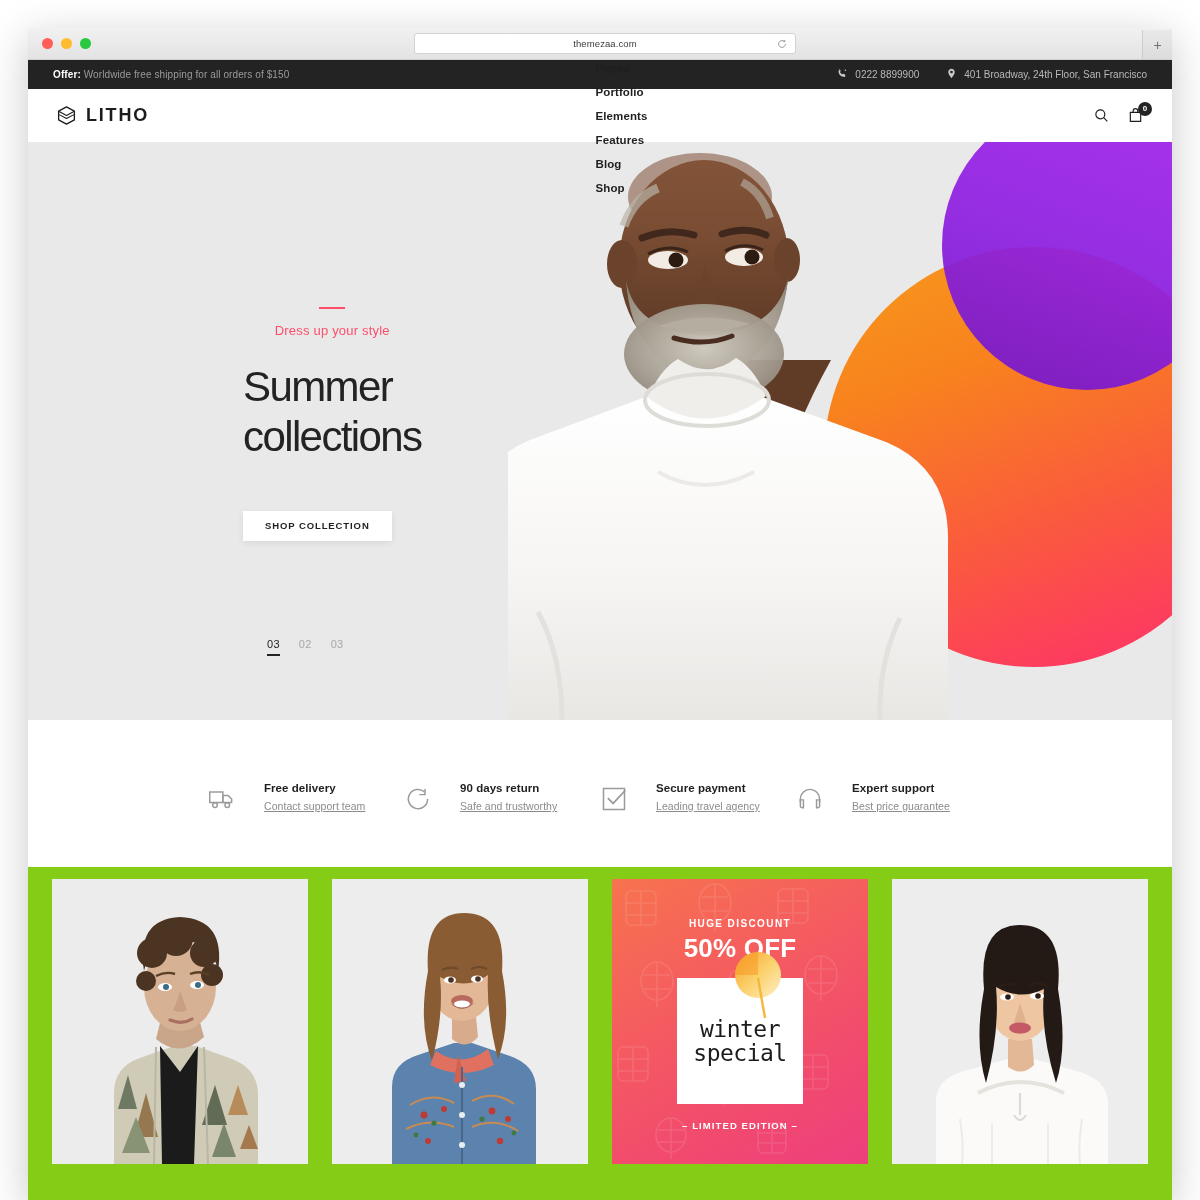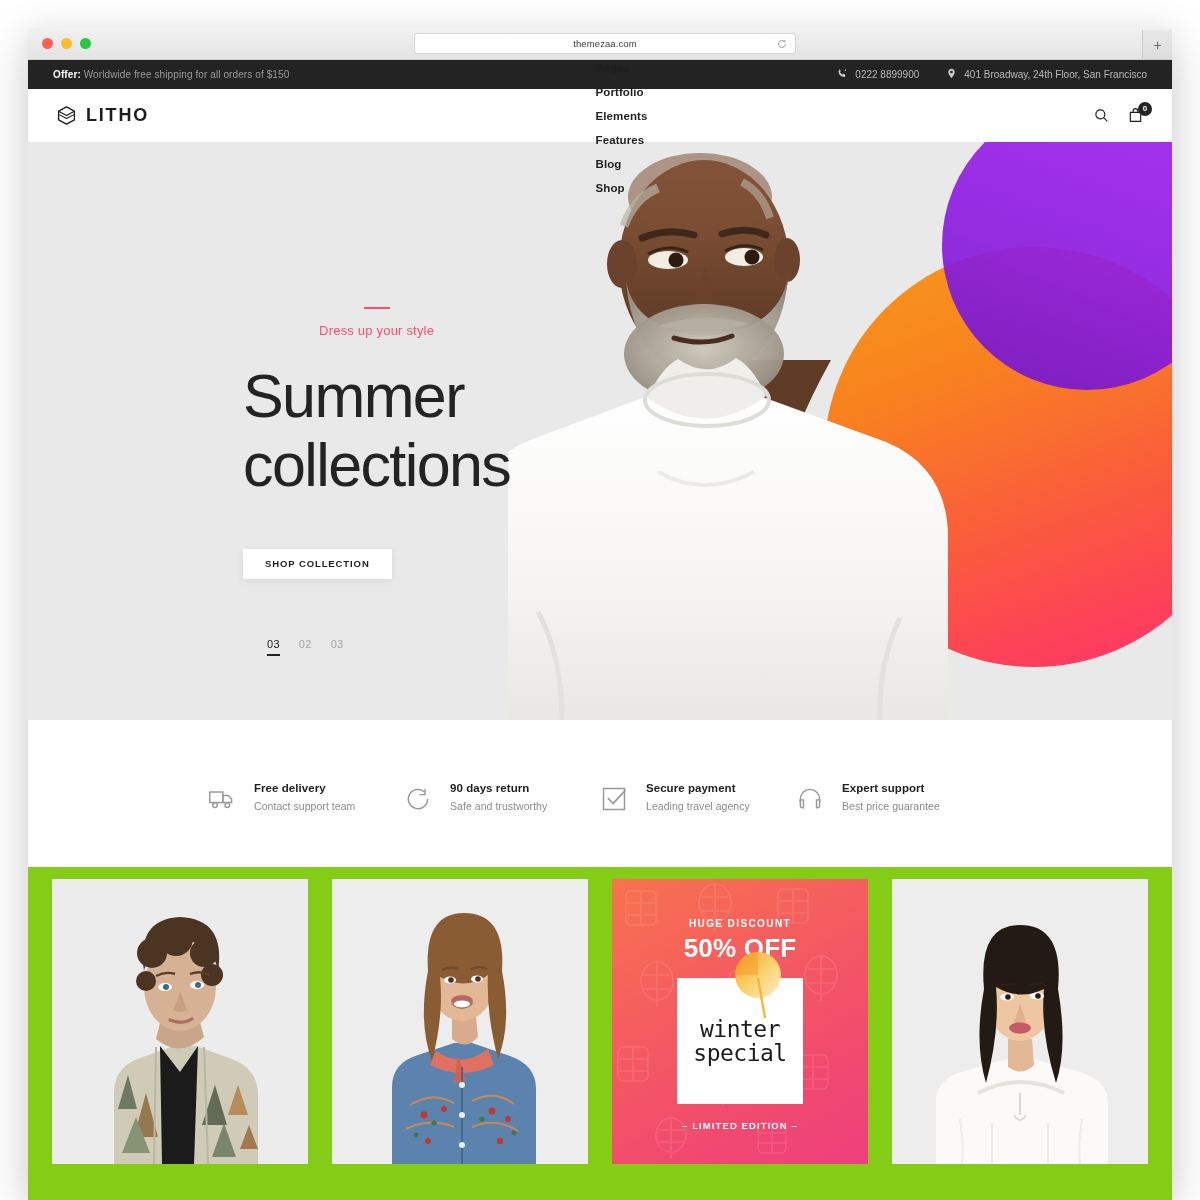--- a/index.html
+++ b/index.html
@@ -102,21 +102,21 @@
     position:absolute; left:480px; top:0; width:630px; height:578px;
     overflow:hidden;
   }
   .hero-copy {
     position:absolute; left:215px; top:165px; z-index:3;
   }
   .eyebrow { display:flex; align-items:center; gap:14px; margin-bottom:28px;flex-direction:column; }
   .eyebrow .dash { width:26px; height:1.5px; background:#FF4E6A; }
   .eyebrow span { font-size:13px; color:#FF4E6A; letter-spacing:0.2px; }
   .hero-title {
-    font-size:61px; line-height:1.0; font-weight:500; color:#232323;
+    font-size:42px; line-height:1.0; font-weight:500; color:#232323;
     letter-spacing:-1.6px;
   }
   .hero-title .l2 { display:block; margin-top:8px; }
   .shop-btn {
     margin-top:53px; display:inline-flex; align-items:center; justify-content:center;
     background:#fff; color:#1f1f1f; border:none;
     padding:0 22px; height:30px;
     font-size:9.5px; font-weight:700; letter-spacing:0.9px;
     font-family:inherit; cursor:pointer;
     box-shadow:0 2px 7px rgba(0,0,0,0.07);
@@ -128,24 +128,24 @@
     font-size:11px; color:#a6a6a6; letter-spacing:0.3px; cursor:pointer;
     padding-bottom:4px;
   }
   .slider-nav .sn.active { color:#232323; border-bottom:2px solid #232323; }
 
   
   .features {
     background:#fff; padding:62px 0 54px 0;
     display:flex; justify-content:center; gap:0;
   }
-  .feat { display:flex; align-items:flex-start; gap:18px; width:196px; }
+  .feat { display:flex; align-items:flex-start; gap:28px; width:196px; }
   .feat-ico { width:28px; height:28px; color:#9a9a9a; flex:none; margin-top:3px; }
   .feat-title { font-size:11.5px; font-weight:700; color:#1f1f1f; margin-bottom:6px; letter-spacing:0.05px;}
-  .feat-sub { font-size:10.5px; color:#8b8b8b; letter-spacing:0.05px; }
+  .feat-sub { font-size:10.5px; color:#8b8b8b; letter-spacing:0.05px;text-decoration:underline; }
 
   
   .grid {
     display:flex; gap:24px; padding:0 24px 0 24px;
   }
   .card { flex:1; height:285px; position:relative; overflow:hidden; background:#eceded;margin-top:12px; }
 
   
   .promo {
     background:linear-gradient(150deg,#F7734E 0%,#F55E5E 35%,#F14A6E 72%,#EE3F7E 100%);

